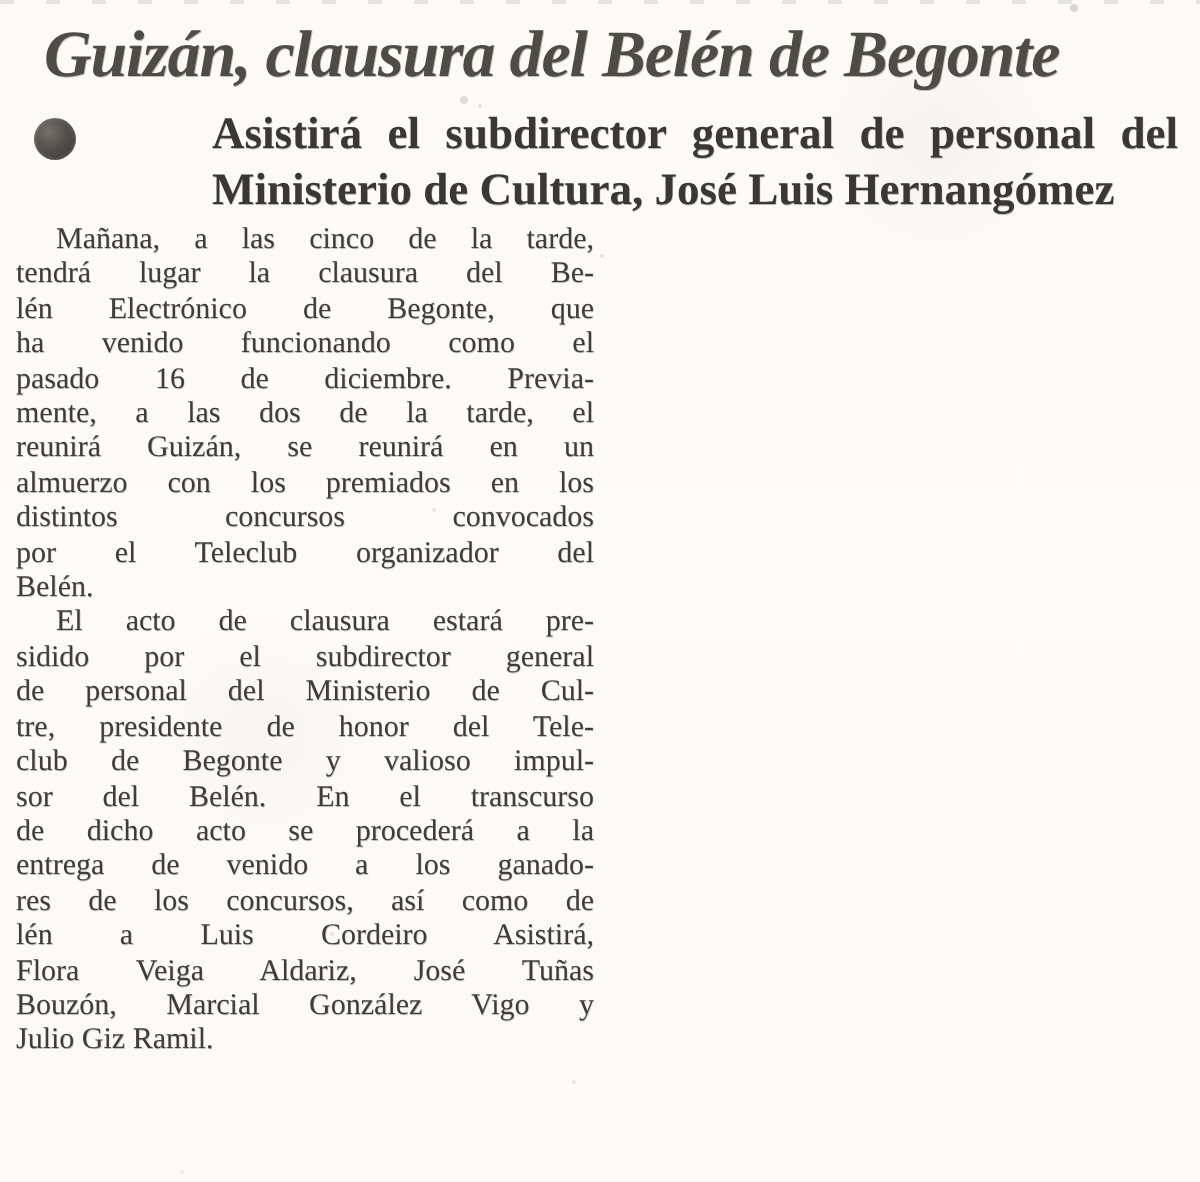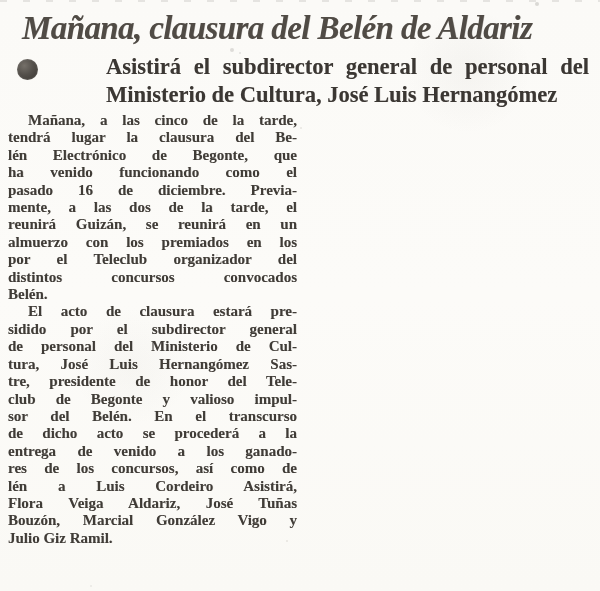--- a/index.html
+++ b/index.html
@@ -82,21 +82,21 @@
   }
   .subhead-line.justified {
     text-align: justify;
     text-align-last: justify;
   }
   .body-column {
     position: absolute;
     left: 8px; top: 112px;
     width: 289px;
     font-family: "Liberation Serif", serif;
-    font-weight: 700;
+    font-weight: 400;
     font-size: 15px;
     color: #403c37;
     text-shadow: 0.3px 0.3px 0 rgba(64,60,55,0.30);
   }
   .para { margin: 0; }
   .bodyline {
     line-height: 17.4px;
     text-align: justify;
     text-align-last: justify;
   }
@@ -104,49 +104,48 @@
   .bodyline.last  { text-align-last: left; }
 </style>
 </head>
 <body>
 
 <div class="page">
 
   <div class="scan-edge"></div>
   <div class="specks"></div>
 
-  <h1 class="headline">Mañana, clausura del Belén de Aldariz</h1>
+  <h1 class="headline">Guizán, clausura del Belén de Begonte</h1>
 
   <div class="subhead">
     <span class="bullet"></span>
     <div class="subhead-lines">
       <div class="subhead-line justified">Asistirá el subdirector general de personal del</div>
       <div class="subhead-line">Ministerio de Cultura, José Luis Hernangómez</div>
     </div>
   </div>
 
   <section class="body-column">
       <div class="para">
         <div class="bodyline first">Mañana, a las cinco de la tarde,</div>
         <div class="bodyline">tendrá lugar la clausura del Be-</div>
         <div class="bodyline">lén Electrónico de Begonte, que</div>
         <div class="bodyline">ha venido funcionando como el</div>
         <div class="bodyline">pasado 16 de diciembre. Previa-</div>
         <div class="bodyline">mente, a las dos de la tarde, el</div>
         <div class="bodyline">reunirá Guizán, se reunirá en un</div>
         <div class="bodyline">almuerzo con los premiados en los</div>
+        <div class="bodyline">distintos concursos convocados</div>
         <div class="bodyline">por el Teleclub organizador del</div>
-        <div class="bodyline">distintos concursos convocados</div>
         <div class="bodyline last">Belén.</div>
       </div>
       <div class="para">
         <div class="bodyline first">El acto de clausura estará pre-</div>
         <div class="bodyline">sidido por el subdirector general</div>
         <div class="bodyline">de personal del Ministerio de Cul-</div>
-        <div class="bodyline">tura, José Luis Hernangómez Sas-</div>
         <div class="bodyline">tre, presidente de honor del Tele-</div>
         <div class="bodyline">club de Begonte y valioso impul-</div>
         <div class="bodyline">sor del Belén. En el transcurso</div>
         <div class="bodyline">de dicho acto se procederá a la</div>
         <div class="bodyline">entrega de venido a los ganado-</div>
         <div class="bodyline">res de los concursos, así como de</div>
         <div class="bodyline">lén a Luis Cordeiro Asistirá,</div>
         <div class="bodyline">Flora Veiga Aldariz, José Tuñas</div>
         <div class="bodyline">Bouzón, Marcial González Vigo y</div>
         <div class="bodyline last">Julio Giz Ramil.</div>

